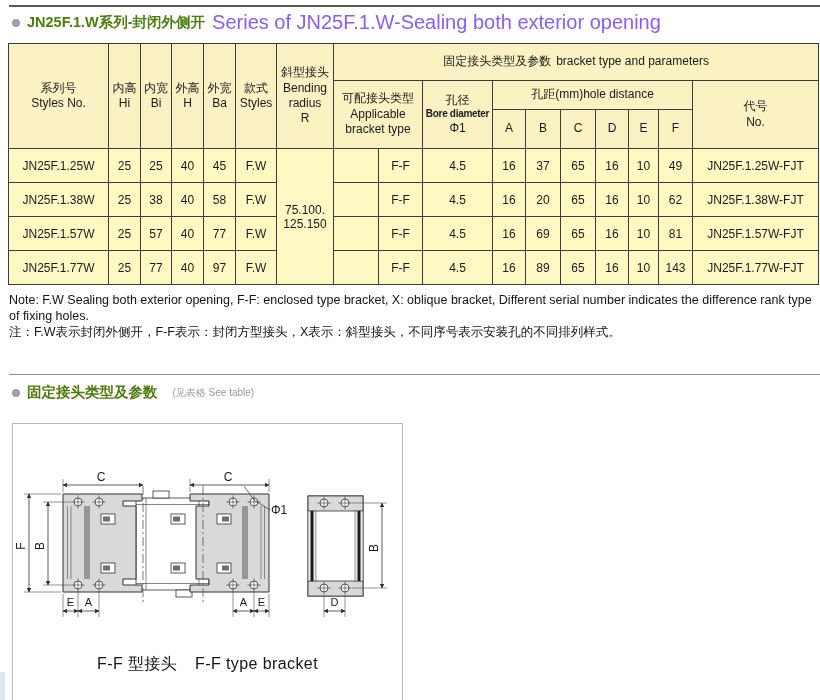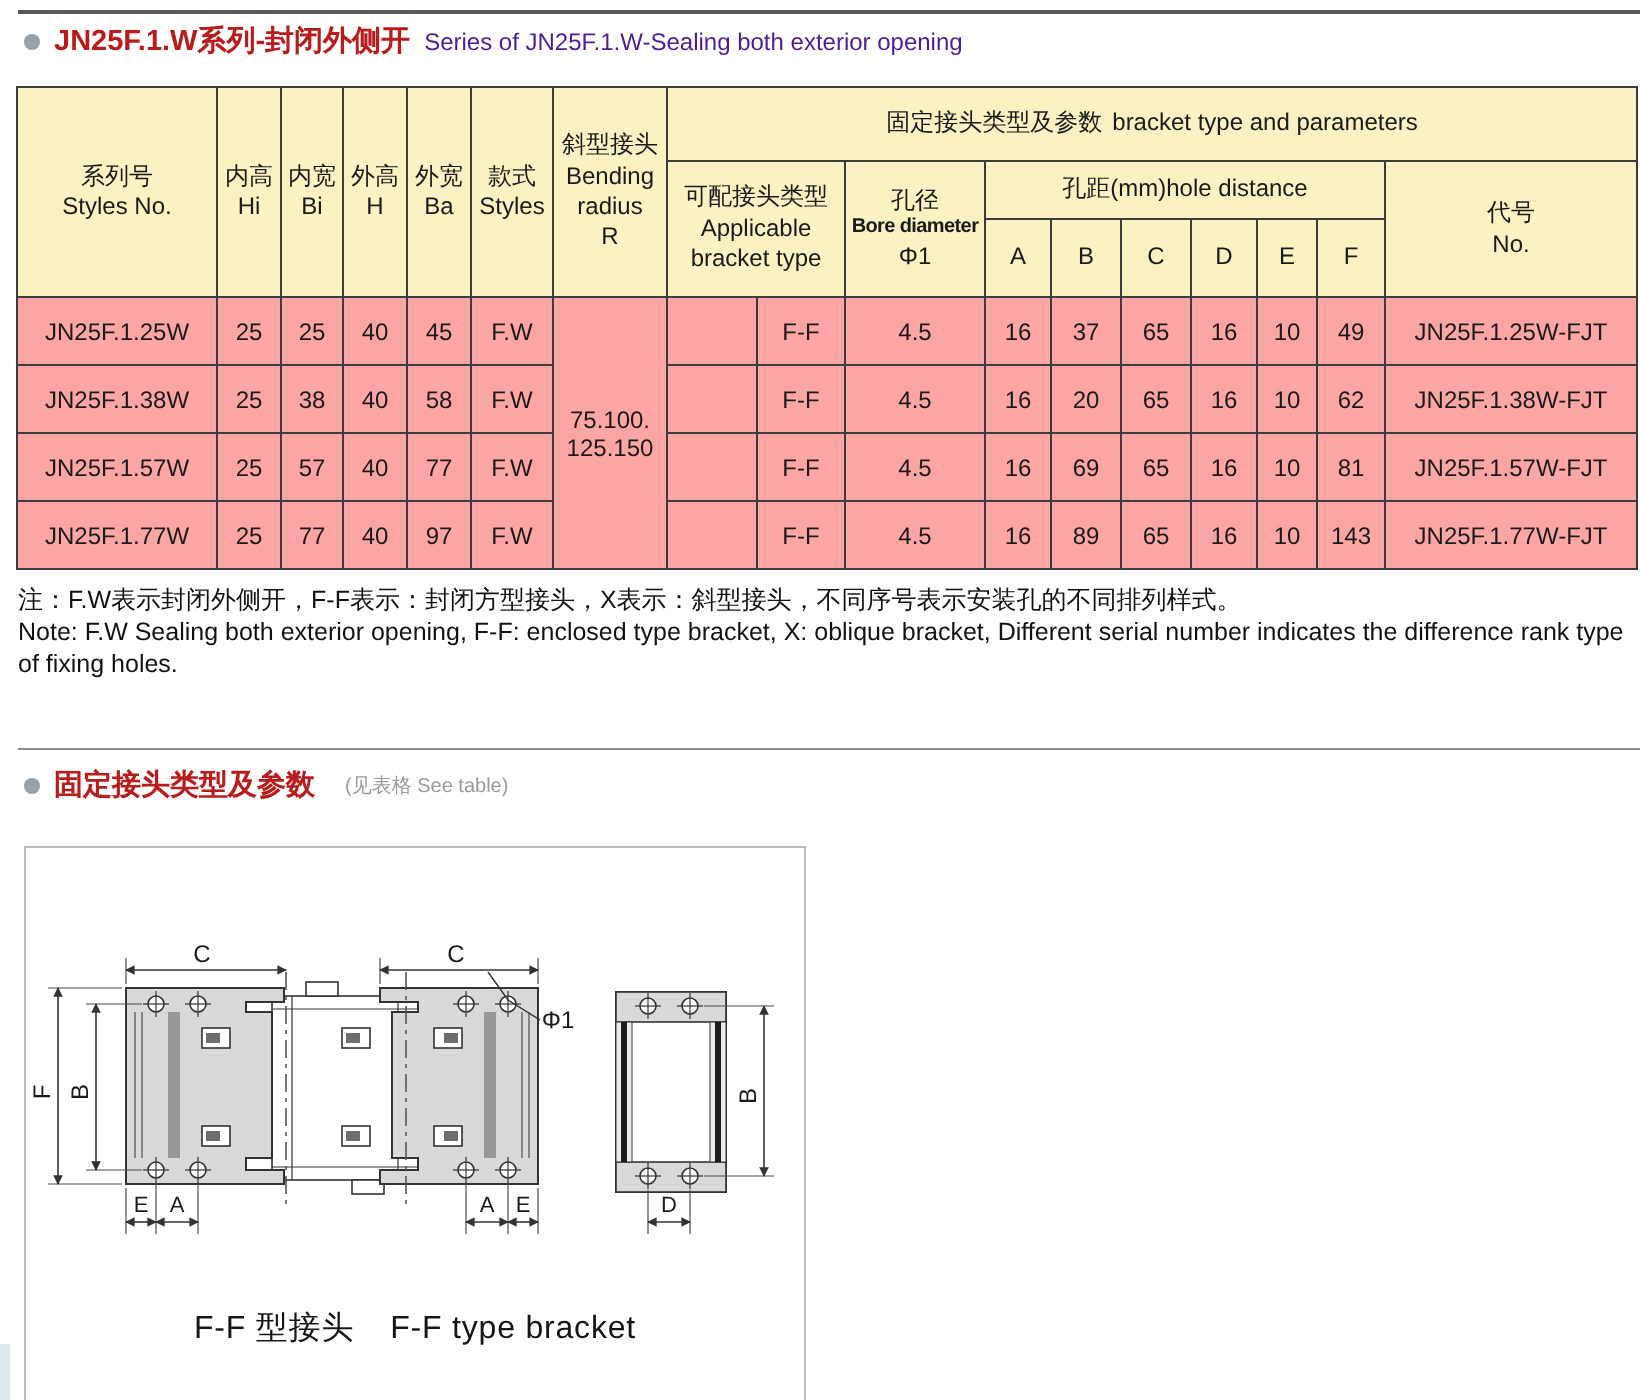--- a/index.html
+++ b/index.html
@@ -4,34 +4,34 @@
 <style>
   html,body { margin:0; padding:0; }
   body {
     width:820px; height:700px; position:relative; overflow:hidden;
     background:#ffffff; color:#1a1a1a;
     font-family:"Liberation Sans","DejaVu Sans",sans-serif;
   }
   .topline { position:absolute; left:9px; top:5px; width:811px; height:2px; background:#58595b; }
   .sec-title { position:absolute; left:12px; display:flex; align-items:center; gap:7px; white-space:nowrap; }
   .bullet { width:8px; height:8px; border-radius:50%; background:#98a0a8; flex:0 0 auto; }
-  .t-zh { font-weight:bold; color:#b91c1c; font-size:14.5px; }
-  .t-en { color:#4c1d95; font-size:12px; }
+  .t-zh { font-weight:bold; color:#4d7c0f; font-size:14.5px; }
+  .t-en { color:#8b5cf6; font-size:20px; }
   .t-see { color:#9a9a9a; font-size:10px; margin-left:8px; }
 
   table.spec {
     position:absolute; left:8px; top:43px; width:810px;
     border-collapse:collapse; table-layout:fixed; font-size:12px;
   }
   table.spec th, table.spec td {
     border:1px solid #3c3c3c; padding:0; text-align:center; vertical-align:middle;
     font-weight:normal; overflow:hidden;
   }
   table.spec thead th { background:#faf2c2; line-height:1.28; }
-  table.spec tbody tr { height:34px; background:#fca5a5; }
+  table.spec tbody tr { height:34px; background:#fef9c3; }
   tr.h1 { height:37px; } tr.h2 { height:29px; } tr.h3 { height:39px; }
   .blk { display:block; }
   .pre { white-space:pre-line; }
   .en-s { font-size:10px; letter-spacing:-0.3px;font-weight:bold; }
   td.al { text-align:left; padding-left:6px; }
   td.al2 { text-align:left; padding-left:4px; }
   .gsp { display:inline-block; width:5px; }
 
   .notes { position:absolute; left:9px; top:292px; width:807px; font-size:12.5px; line-height:16px; color:#121212; }
 
@@ -217,22 +217,22 @@
       <td>65</td>
       <td>16</td>
       <td>10</td>
       <td>143</td>
       <td class="al2">JN25F.1.77W-FJT</td>
     </tr>
   </tbody>
 </table>
 
 <div class="notes">
+  <div>Note: F.W Sealing both exterior opening, F-F: enclosed type bracket, X: oblique bracket, Different serial number indicates the difference rank type of fixing holes.</div>
   <div>注：F.W表示封闭外侧开，F-F表示：封闭方型接头，X表示：斜型接头，不同序号表示安装孔的不同排列样式。</div>
-  <div>Note: F.W Sealing both exterior opening, F-F: enclosed type bracket, X: oblique bracket, Different serial number indicates the difference rank type of fixing holes.</div>
 </div>
 
 <div class="divider2"></div>
 
 <div class="sec-title" style="top:383px;">
   <span class="bullet"></span>
   <span class="t-zh">固定接头类型及参数</span>
   <span class="t-see">(见表格 See table)</span>
 </div>
 

